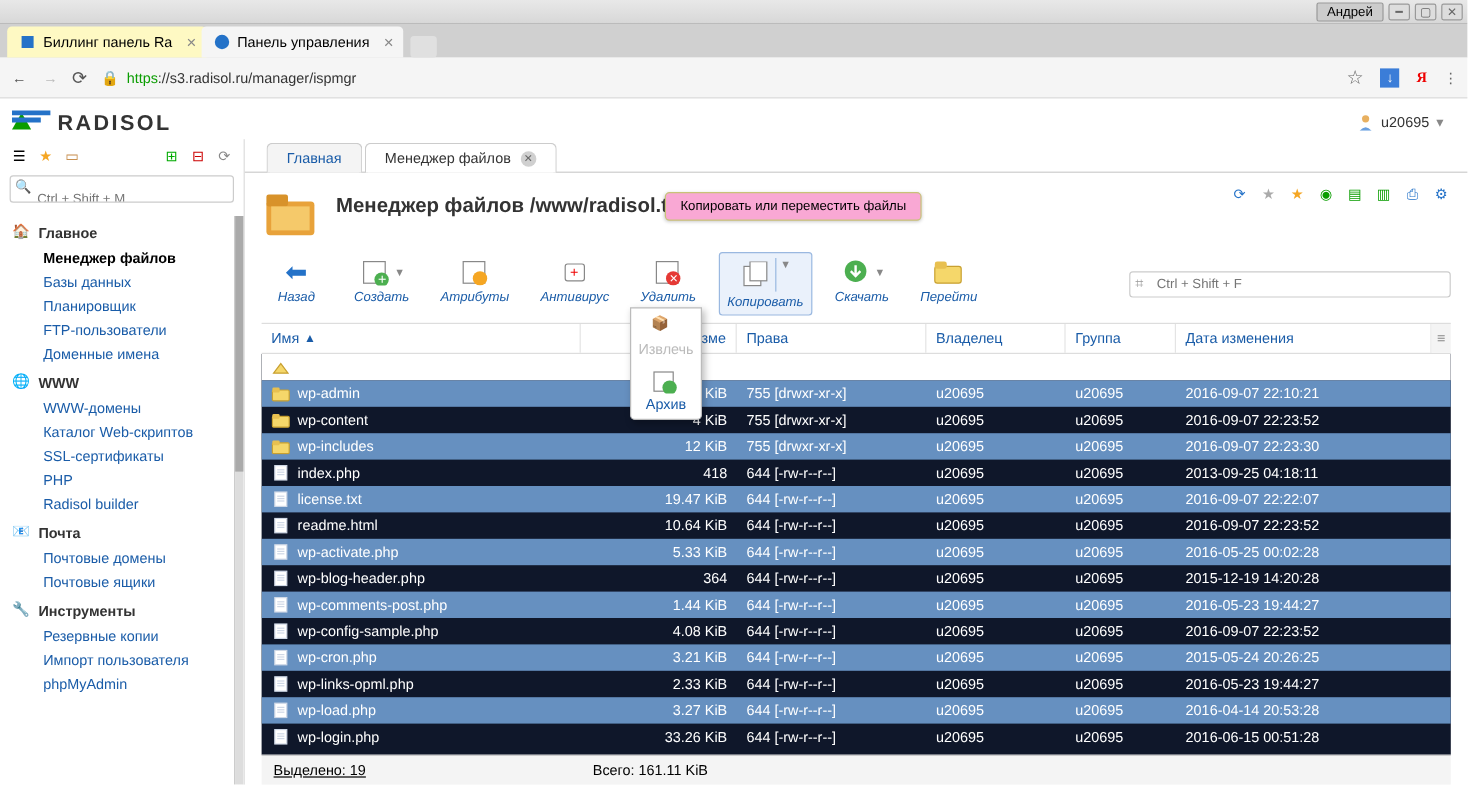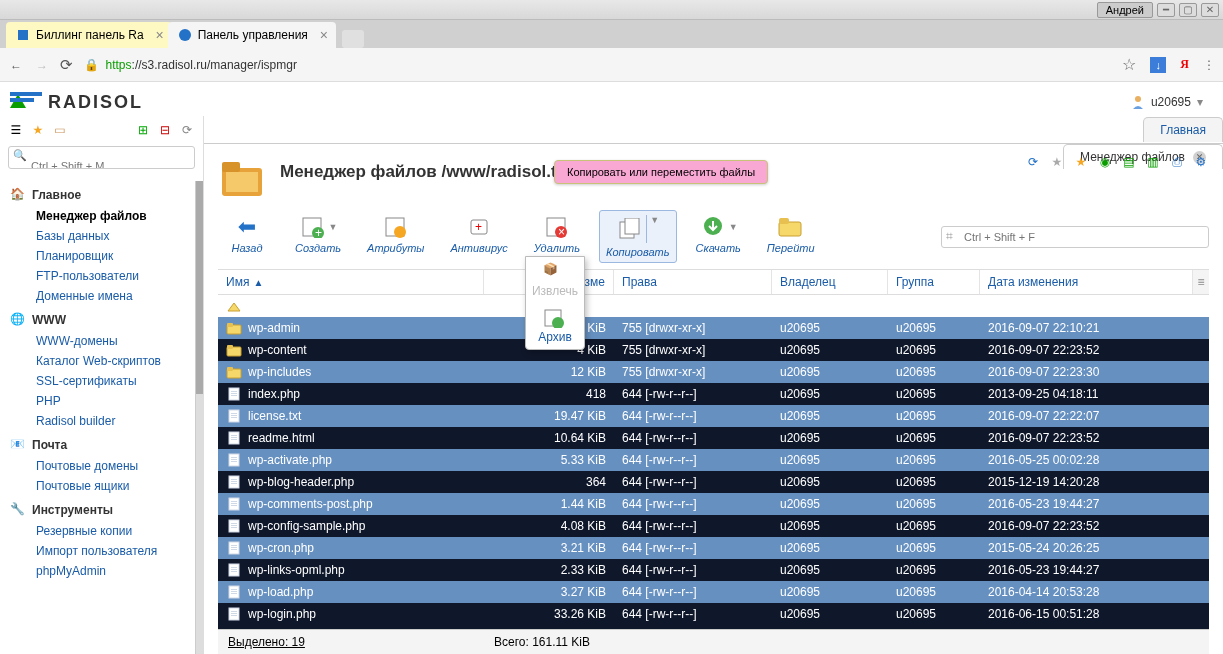--- a/index.html
+++ b/index.html
@@ -59,21 +59,21 @@
 .side-nav { flex:1; overflow:auto; position:relative; }
 .side-section { padding:6px 10px 3px; display:flex; align-items:center; gap:6px; font-weight:bold; color:#333; }
 .side-section svg, .side-section .sec-ico { width:16px; height:16px; }
 .side-item { padding:3px 10px 3px 36px; color:#1a5ca8; cursor:pointer; }
 .side-item.active { color:#000; font-weight:bold; }
 .side-nav::after { content:""; position:absolute; right:0; top:0; width:7px; height:100%; background:linear-gradient(#ddd,#ddd); border-left:1px solid #ccc; }
 .side-scroll-thumb { position:absolute; right:0; top:0; width:7px; height:45%; background:#aaa; z-index:2; }
 
 
 .content { flex:1; display:flex; flex-direction:column; min-width:0; }
-.tabs { display:flex; gap:2px; padding-left:18px; border-bottom:1px solid #ccc; height:28px; align-items:flex-end;flex-direction:column; }
+.tabs { display:flex; gap:2px; padding-left:18px; border-bottom:1px solid #ccc; height:28px; align-items:flex-end; }
 .tab { padding:5px 16px; border:1px solid #ccc; border-bottom:none; border-radius:5px 5px 0 0; background:#f4f4f4; color:#1a5ca8; display:flex; align-items:center; gap:8px; position:relative; top:1px; }
 .tab.active { background:#fff; color:#333; }
 .tab-close { width:13px; height:13px; border-radius:50%; background:#d0d0d0; display:inline-flex; align-items:center; justify-content:center; font-size:9px; color:#666; }
 
 .page { flex:1; display:flex; flex-direction:column; padding:10px 14px 0 14px; min-height:0; }
 .page-head { display:flex; align-items:flex-start; gap:14px; position:relative; }
 .folder-big { width:48px; height:48px; }
 .page-title { font-size:17px; font-weight:bold; color:#333; margin-top:8px; }
 .page-actions { margin-left:auto; display:flex; gap:8px; align-items:center; }
 .page-actions span { width:16px; height:16px; display:inline-flex; align-items:center; justify-content:center; cursor:pointer; }

